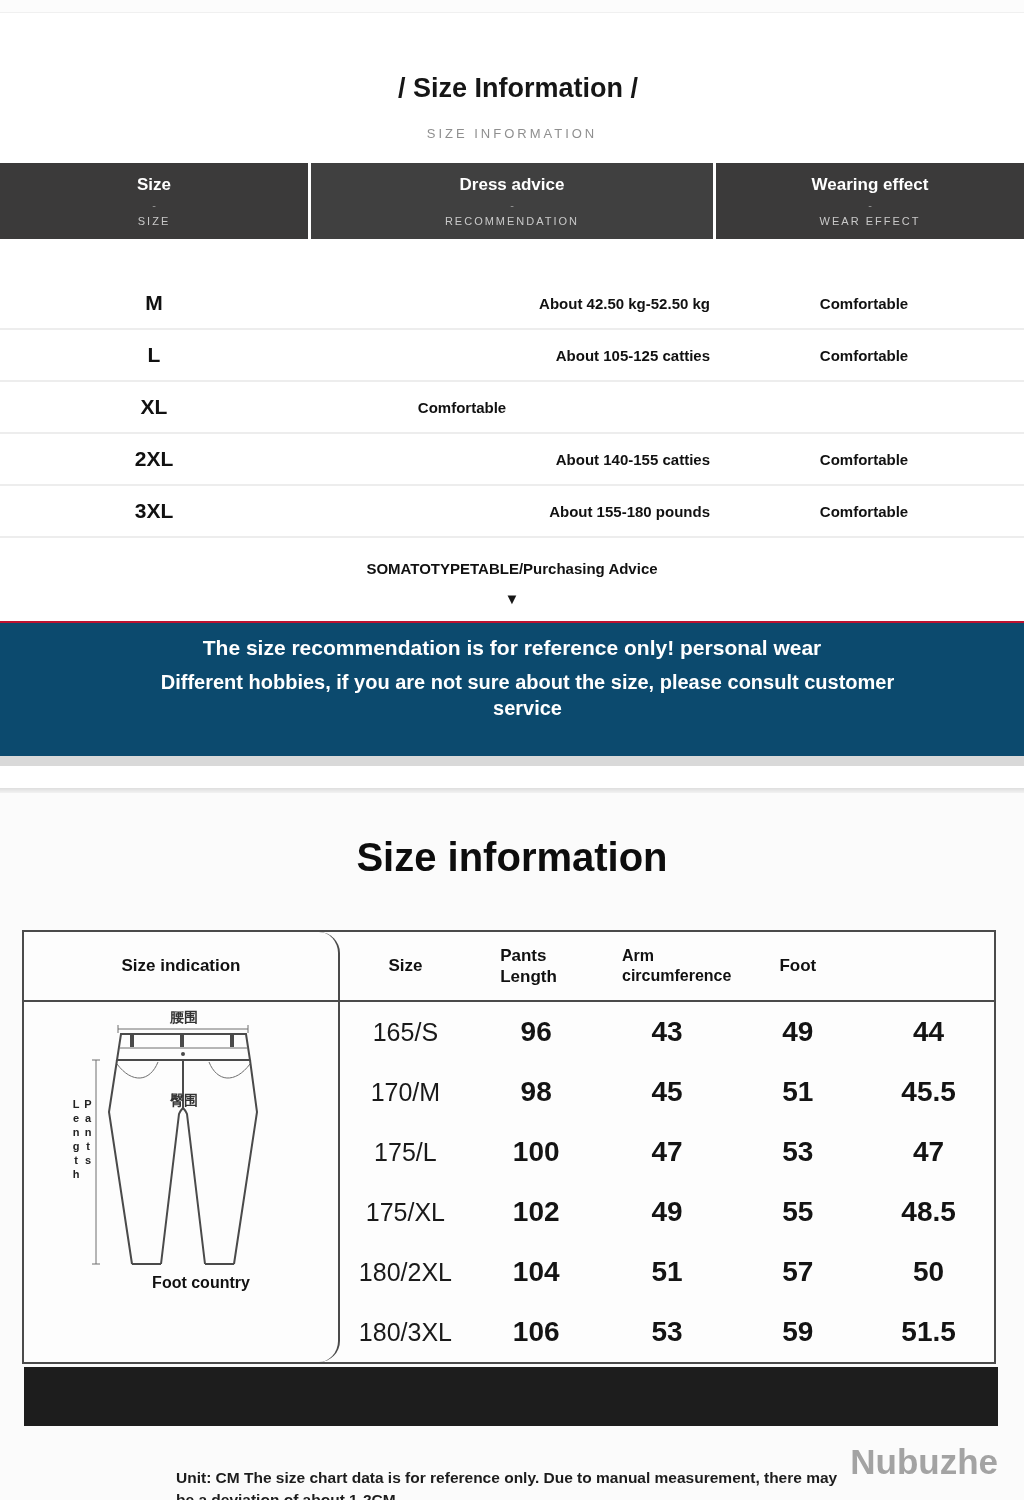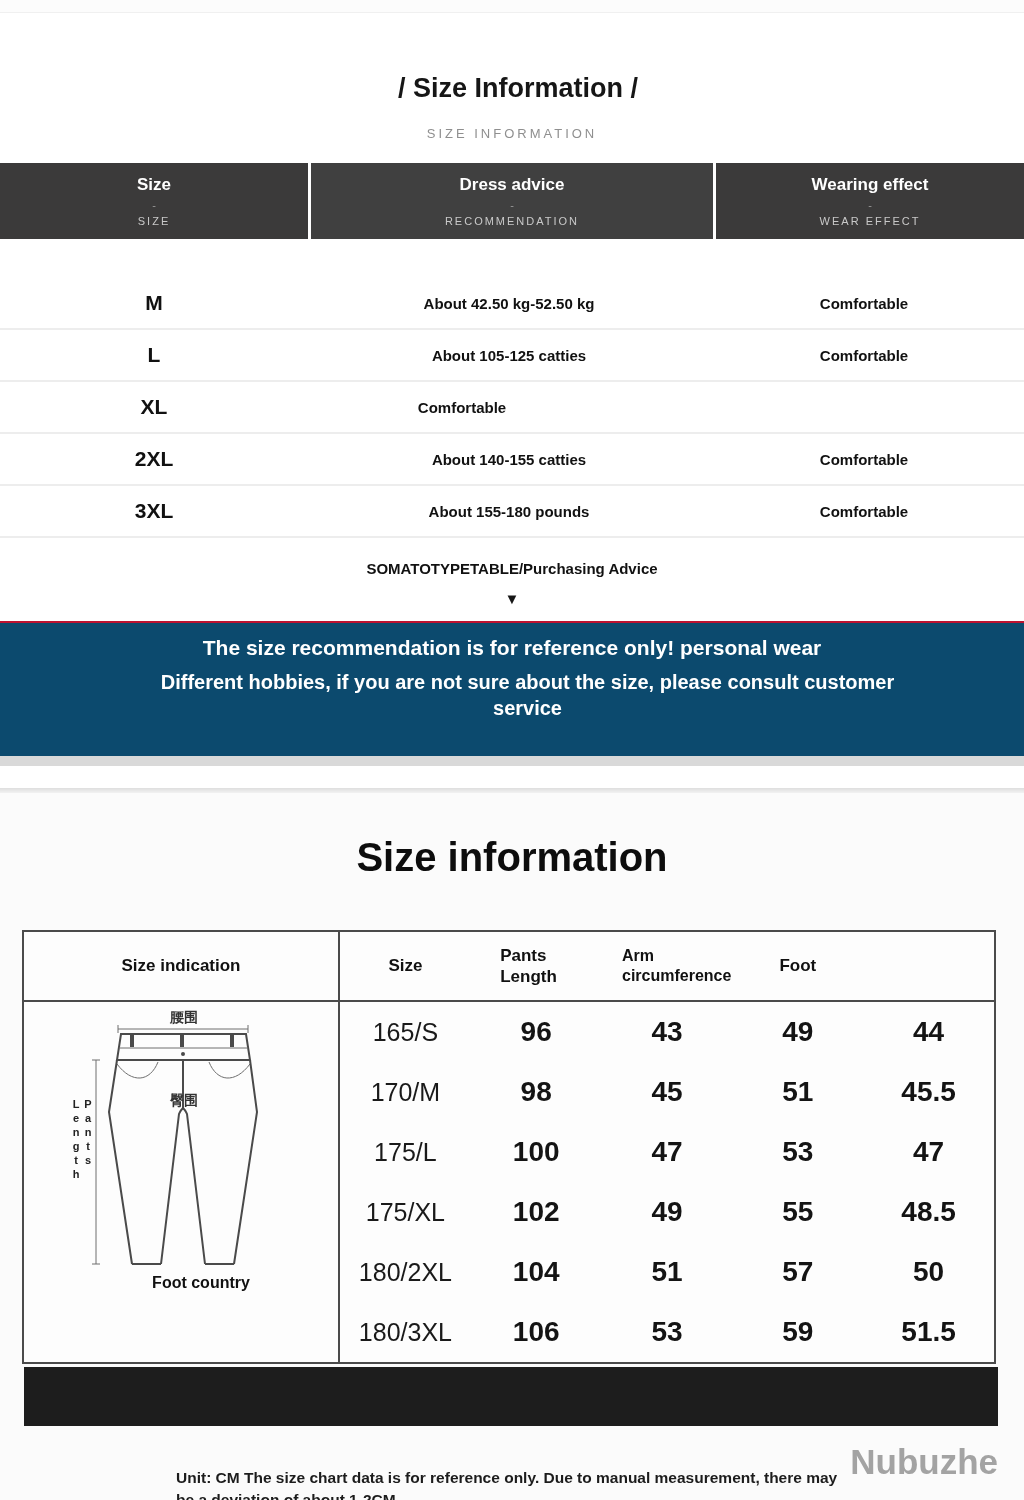--- a/index.html
+++ b/index.html
@@ -18,40 +18,40 @@
   .s1-hcell { display:flex; flex-direction:column; align-items:center; justify-content:center; }
   .s1-hcell.side { width:308px; background:#3b3a3a; }
   .s1-hcell.mid  { width:402px; background:#404040; }
   .s1-hlabel { color:#ffffff; font-size:17px; font-weight:700; }
   .s1-hdash  { color:#9a9a9a; font-size:11px; margin-top:5px; line-height:1; }
   .s1-hsub   { color:#c9c9c9; font-size:11px; letter-spacing:2px; margin-top:4px; }
 
   .s1-rows { padding-top:39px; }
   .s1-row { height:52px; display:flex; align-items:center; border-bottom:2px solid #ededed; }
   .s1-c1 { width:308px; text-align:center; font-size:21px; font-weight:700; }
-  .s1-c2 { width:402px; text-align:center; font-size:15px; font-weight:700; }
+  .s1-c2 { width:402px; text-align:right; font-size:15px; font-weight:700; }
   .s1-c3 { width:308px; text-align:center; font-size:15px; font-weight:700; }
 
   .s1-note  { margin-top:22px; text-align:center; font-size:15px; font-weight:700; }
   .s1-arrow { margin-top:13px; text-align:center; font-size:15px; color:#161616; }
 
   .banner { margin-top:14px; background:#0c4a6e; border-top:2px solid #be1330; color:#fff; padding-top:13px; height:135px; }
   .banner-line1 { text-align:center; font-size:21px; font-weight:700; }
   .banner-line2 { margin:9px 0 0 155px; width:745px; font-size:20px; font-weight:700; line-height:1.32;text-align:center; }
 
   .strip-a { height:10px; background:#d9d9d9; }
   .strip-b { height:22px; background:#ffffff; }
   .strip-c { height:5px;  background:linear-gradient(#dedede,#f2f2f2); }
 
   
   .s2 { background:#fbfbfb; height:709px; }
   .s2-title { padding-top:42px; text-align:center; font-size:40px; font-weight:700; color:#0d0d0d; }
 
   .t2 { margin-top:50px; margin-left:22px; width:974px; border:2px solid #4b4b4b; display:flex; background:#fdfdfd; }
-  .t2-left { width:316px; border-right:2px solid #4b4b4b; display:flex; flex-direction:column; }
+  .t2-left { width:316px; border-right:2px solid #4b4b4b; display:flex; flex-direction:column;border-radius:21px; }
   .t2-left-header { height:70px; border-bottom:2px solid #4b4b4b; display:flex; align-items:center; justify-content:center;
                     font-size:17px; font-weight:700; }
   .t2-left-body { flex:1; position:relative; }
   .t2-left-body svg { display:block; margin:6px auto 0; }
   .vlabel { position:absolute; left:46px; top:96px; height:122px; writing-mode:vertical-rl; text-orientation:upright;
             font-size:11px; font-weight:700; letter-spacing:2px; color:#222; }
   .foot-label { text-align:center; transform:translateX(20px); font-size:16px; font-weight:700; margin-top:0; }
 
   .t2-right { flex:1; display:flex; flex-direction:column; }
   .t2-right-header { height:70px; border-bottom:2px solid #4b4b4b; display:grid; grid-template-columns:repeat(5,1fr); }

